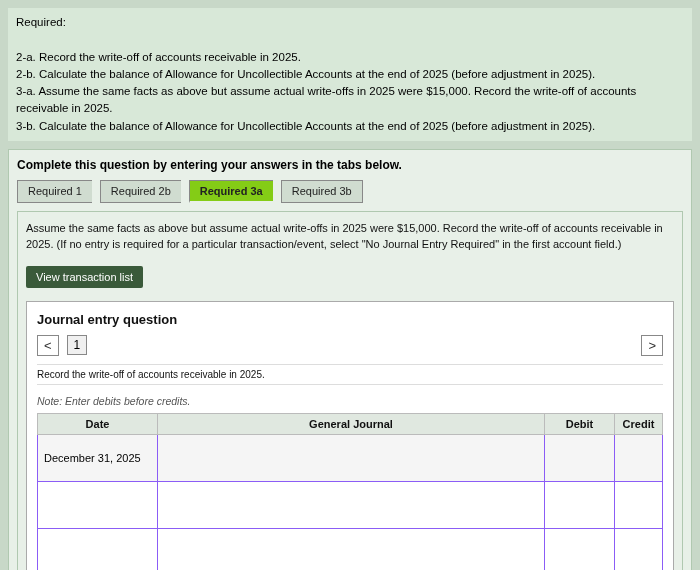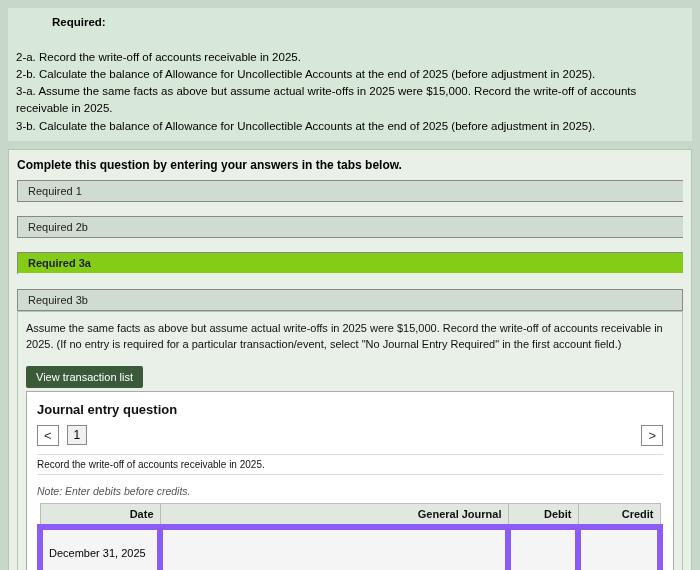--- a/index.html
+++ b/index.html
@@ -18,38 +18,38 @@
       padding: 8px;
     }
     .required-section {
       background: #d8e8d8;
       padding: 6px 8px;
       margin-bottom: 8px;
       font-size: 11.5px;
       line-height: 1.5;
     }
     .required-section .req-title {
-      font-weight: bold;
-      margin-left: 36px;
+      font-weight: normal;
     }
     .complete-box {
       background: #e8f0e8;
       border: 1px solid #b0c8b0;
       padding: 8px;
       margin-bottom: 6px;
     }
     .complete-box .complete-text {
       font-weight: bold;
       font-size: 12px;
       margin-bottom: 8px;
     }
     .tabs-row {
       display: flex;
-      flex-direction: column;
-      gap: 14px;
+      flex-direction: row;
+      gap: 8px;
+      margin-bottom: 8px;
     }
     .tab {
       padding: 4px 10px;
       border: 1px solid #888;
       background: #d0dcd0;
       cursor: pointer;
       font-size: 11px;
       color: #222;
       border-right: none;
       white-space: nowrap;
@@ -74,21 +74,21 @@
       margin-bottom: 13px;
       color: #111;
     }
     .view-transaction-btn {
       background: #3a5a3a;
       color: #fff;
       border: none;
       padding: 5px 10px;
       font-size: 11px;
       cursor: pointer;
-      margin-bottom: 3px;
+      margin-bottom: 13px;
       border-radius: 2px;
     }
     .journal-worksheet {
       background: #fff;
       border: 1px solid #aaa;
       padding: 10px;
     }
     .journal-title {
       font-weight: bold;
       font-size: 13px;
@@ -140,30 +140,30 @@
     }
     .journal-table {
       width: 100%;
       border-collapse: collapse;
       font-size: 11px;
     }
     .journal-table th {
       background: #e0e8e0;
       border: 1px solid #bbb;
       padding: 4px 6px;
-      text-align: right;
+      text-align: center;
       font-weight: bold;
       color: #111;
     }
     .journal-table th.date-col { width: 120px; }
     .journal-table th.journal-col { width: auto; }
     .journal-table th.debit-col { width: 70px; }
-    .journal-table th.credit-col { width: 82px; }
+    .journal-table th.credit-col { width: 48px; }
     .journal-table td {
-      border: 6px solid #8b5cf6;
+      border: 1px solid #8b5cf6;
       padding: 17px 6px;
       height: 22px;
       background: #fff;
     }
     .journal-table td input {
       border: none;
       outline: none;
       width: 100%;
       font-size: 11px;
       background: transparent;

